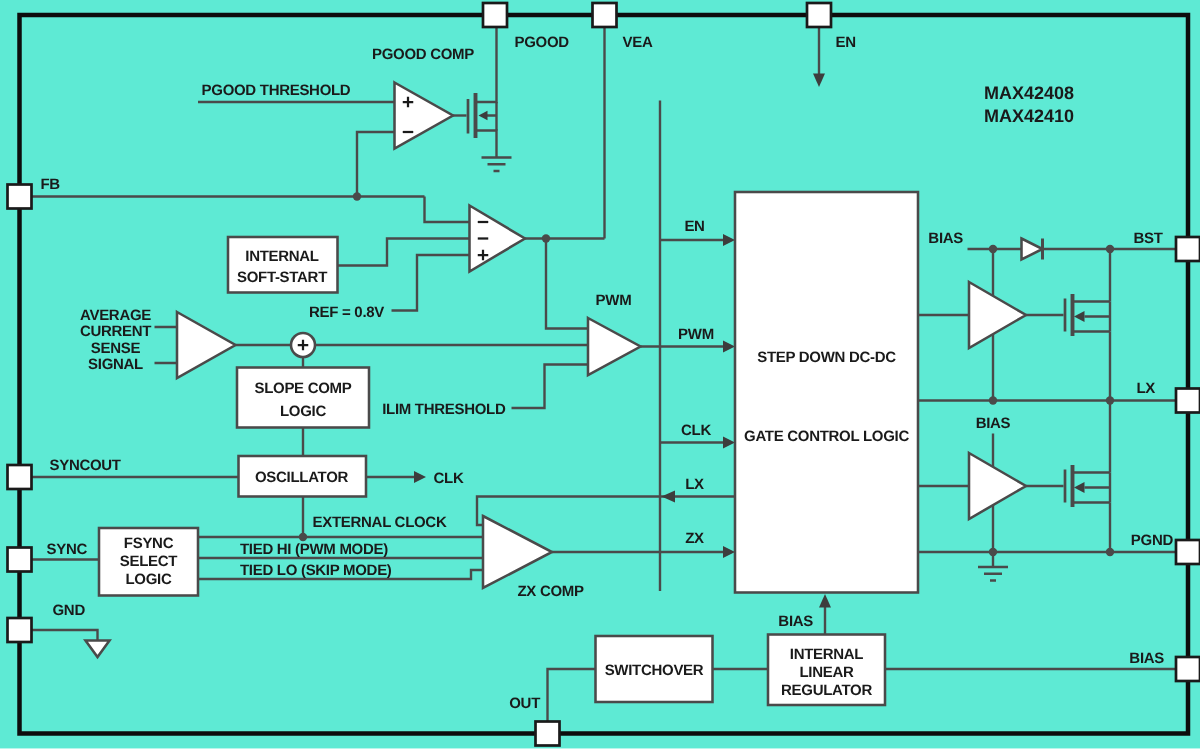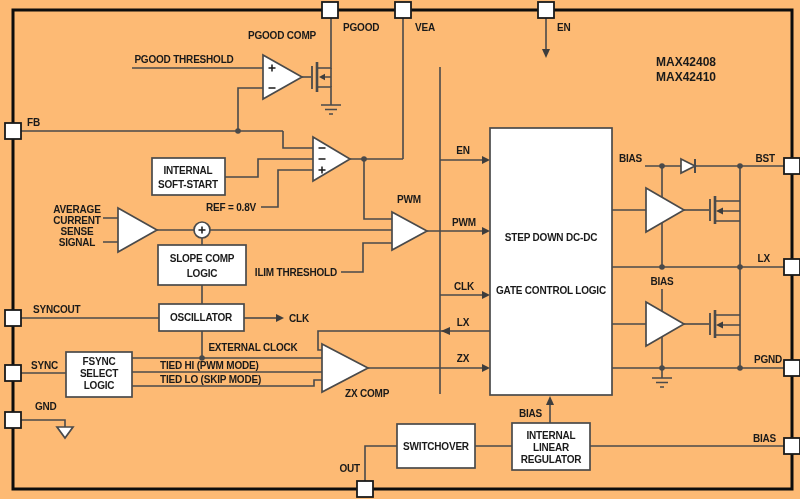--- a/index.html
+++ b/index.html
@@ -1,16 +1,16 @@
 <!DOCTYPE html>
 <html><head>
 <meta charset="utf-8">
 <style>
   html,body{margin:0;padding:0;background:#ffffff;}
-  .stage{width:800px;height:499px;position:relative;background:#fdba74;}
+  .stage{width:800px;height:499px;position:relative;background:#5eead4;}
   svg{display:block;}
   .wire{stroke:#4a4a4a;stroke-width:1.6;fill:none;}
   .border{stroke:#0d0d0d;stroke-width:3;fill:none;}
   .pin{stroke:#1a1a1a;stroke-width:1.8;fill:#ffffff;}
   .blk{stroke:#4a4a4a;stroke-width:1.7;fill:#ffffff;}
   .tri{stroke:#4a4a4a;stroke-width:1.7;fill:#ffffff;stroke-linejoin:miter;}
   .mark{stroke:#1a1a1a;stroke-width:1.5;fill:none;}
   .dot{fill:#4a4a4a;}
   .ah{fill:#3d3d3d;stroke:none;}
   .fet{stroke:#4a4a4a;fill:none;}

